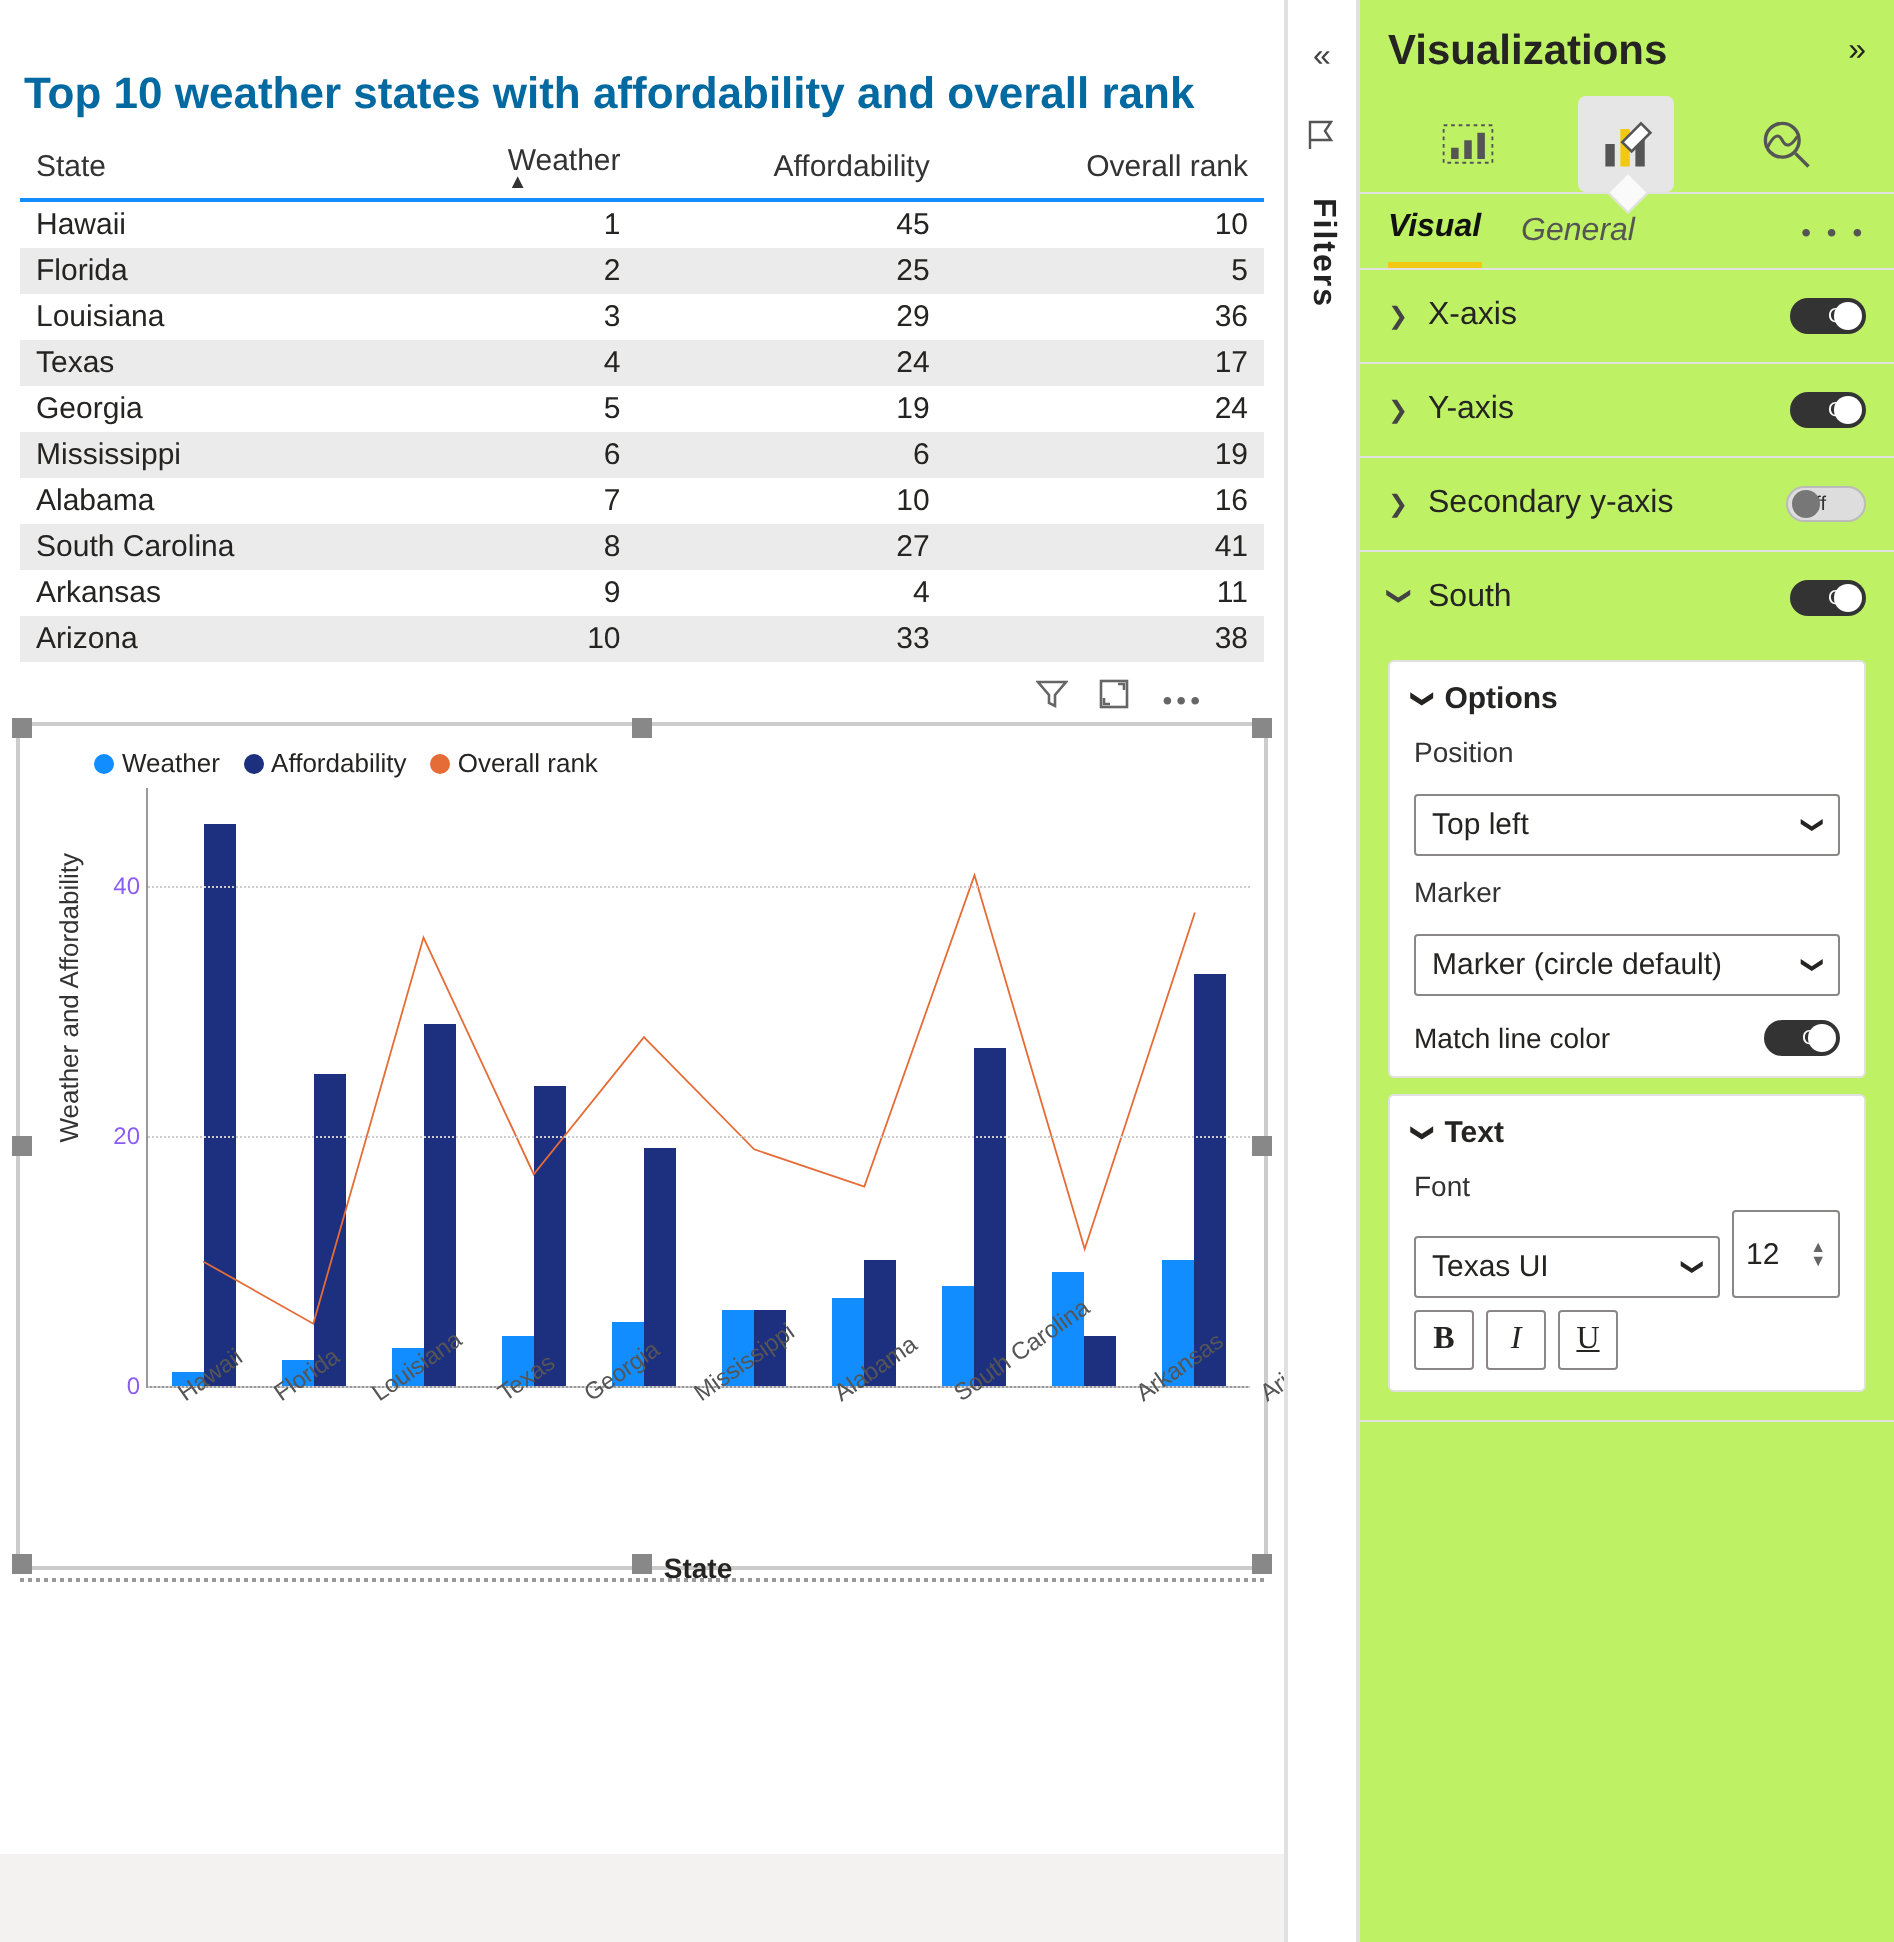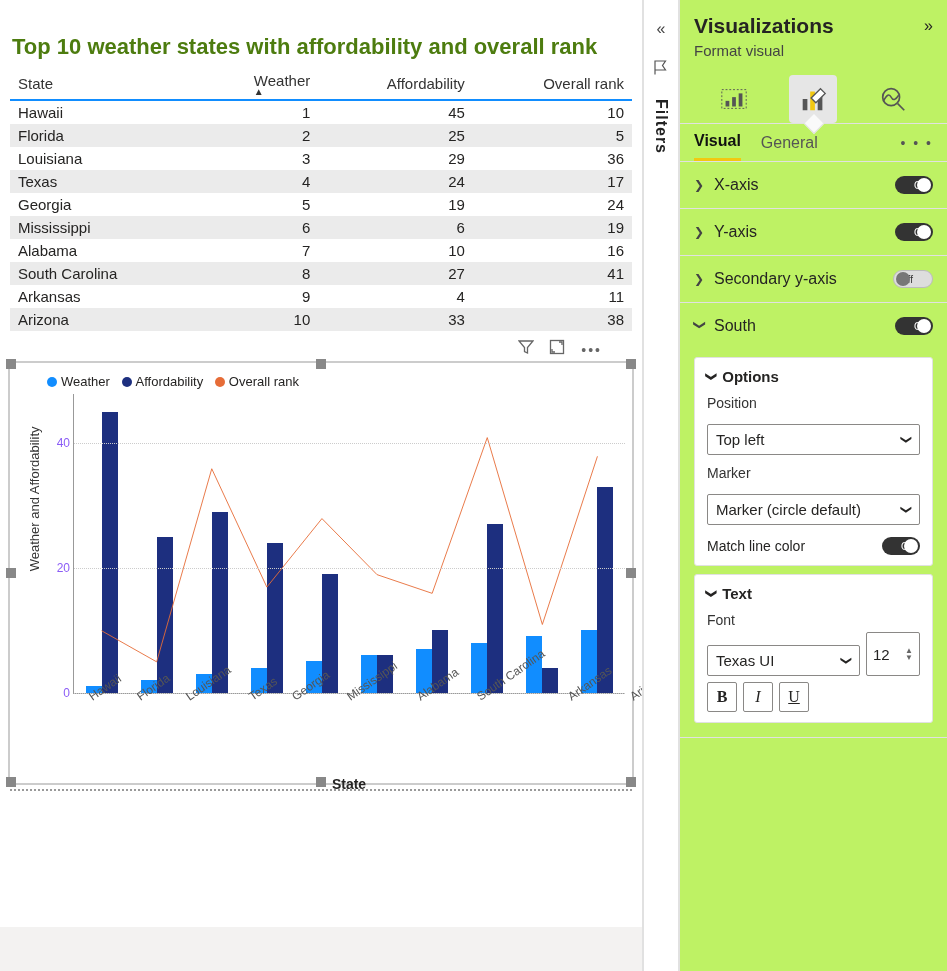--- a/index.html
+++ b/index.html
@@ -1,18 +1,18 @@
 <!DOCTYPE html>
 <html><head>
 <meta charset="utf-8">
 <style>
 * { box-sizing: border-box; margin: 0; padding: 0; }
 body { font-family: "Segoe UI", sans-serif; font-size: 14px; color: #252423; background: #fff; width: 947px; height: 971px; overflow: hidden; display: flex; }
 .canvas-area { flex: 1; padding: 34px 10px 10px 10px; position: relative; border-right: 1px solid #e1e1e1; overflow:hidden; }
-.report-title { font-size: 22px; font-weight: 600; margin: 0 0 8px 2px; color: #4d7c0f; }
+.report-title { font-size: 22px; font-weight: 600; margin: 0 0 8px 2px; color: #0369a1; }
 .table-viz { width: 100%; border-collapse: collapse; font-size: 15px; margin-bottom: 8px; }
 .table-viz th { text-align: left; font-weight: 400; padding: 4px 8px; border-bottom: 2px solid #118DFF; color:#333; font-size:15px;}
 .table-viz th:nth-child(n+2), .table-viz td:nth-child(n+2) { text-align: right; }
 .table-viz td { padding: 3px 8px; }
 .table-viz tbody tr:nth-child(even) { background: #ebebeb; }
 .sort-caret { font-size: 10px; display:block; line-height:6px; text-align:center;}
 .viz-toolbar { position:relative; height:24px; text-align:right; padding-right:30px; color:#666; }
 .viz-toolbar span { margin-left:12px; cursor:pointer; display:inline-block; }
 .chart-viz { border: 1px dashed transparent; position:relative; padding:4px 6px 6px 6px; height:420px; }
 .chart-viz.selected { outline: 2px solid #ccc; }
@@ -53,21 +53,21 @@
 .pane-title { font-size:21px; font-weight:600; }
 .pane-sub { padding:0 14px 10px 14px; font-size:15px; color:#444; }
 .format-icons { display:flex; justify-content:space-around; padding:6px 14px 0 14px; border-bottom:1px solid #e1e1e1; position:relative;}
 .format-icon-btn { width:48px; height:48px; display:flex; align-items:center; justify-content:center; cursor:pointer; border-radius:4px;}
 .format-icon-btn.active { background:#e6e6e6; }
 .format-icon-btn svg{width:30px;height:30px;}
 .pointer-arrow{position:absolute; bottom:-8px; left:50%; width:14px;height:14px; background:#fafafa; border-right:1px solid #e1e1e1; border-bottom:1px solid #e1e1e1; transform:translateX(-50%) rotate(45deg);}
 .search-row { padding:14px; }
 .search-box { width:100%; display:flex; align-items:center; border:1px solid #8a8886; border-radius:3px; padding:6px 10px; font-size:16px; color:#555; background:#fff;}
 .search-box svg{width:16px;height:16px;margin-right:8px;}
-.tab-row { display:flex; gap:20px; padding:0 14px; align-items:center; border-bottom:1px solid #e1e1e1;}
+.tab-row { display:flex; gap:20px; padding:0 14px; align-items:center; border-bottom:1px solid #e1e1e1;font-style:italic;}
 .tab-row .tab { padding:8px 0; font-size:16px; cursor:pointer; color:#555;}
 .tab-row .tab.active { color:#111; font-weight:600; border-bottom:3px solid #f2c811; }
 .tab-row .more { margin-left:auto; color:#555; letter-spacing:2px; cursor:pointer;}
 .acc-list { overflow-y:auto; flex:1; }
 .acc-item { border-bottom:1px solid #e1e1e1; }
 .acc-head { display:flex; align-items:center; padding:14px 14px; cursor:pointer; gap:8px;}
 .acc-chev { font-size:12px; color:#444; width:12px;}
 .acc-label { flex:1; font-size:16px; }
 .toggle { width:38px; height:18px; border-radius:10px; background:#333; position:relative; color:#fff; font-size:10px; display:flex; align-items:center; padding:0 19px;}
 .toggle.on { justify-content:flex-start; }
@@ -292,21 +292,20 @@
       </svg>
   </span>
   <span class="filters-label">Filters</span>
 </div>
 
 <div class="viz-pane">
   <div class="pane-header">
     <span class="pane-title">Visualizations</span>
     <span style="font-size:16px;cursor:pointer;">»</span>
   </div>
-  <div class="pane-sub">Format visual</div>
 
   <div class="format-icons">
     <div class="format-icon-btn">
       <svg viewBox="0 0 32 32">
           <rect x="3" y="6" width="26" height="20" fill="none" stroke="#555" stroke-dasharray="2 2"></rect>
           <rect x="7" y="18" width="4" height="6" fill="#555"></rect>
           <rect x="14" y="14" width="4" height="10" fill="#555"></rect>
           <rect x="21" y="10" width="4" height="14" fill="#555"></rect>
         </svg>
     </div>

